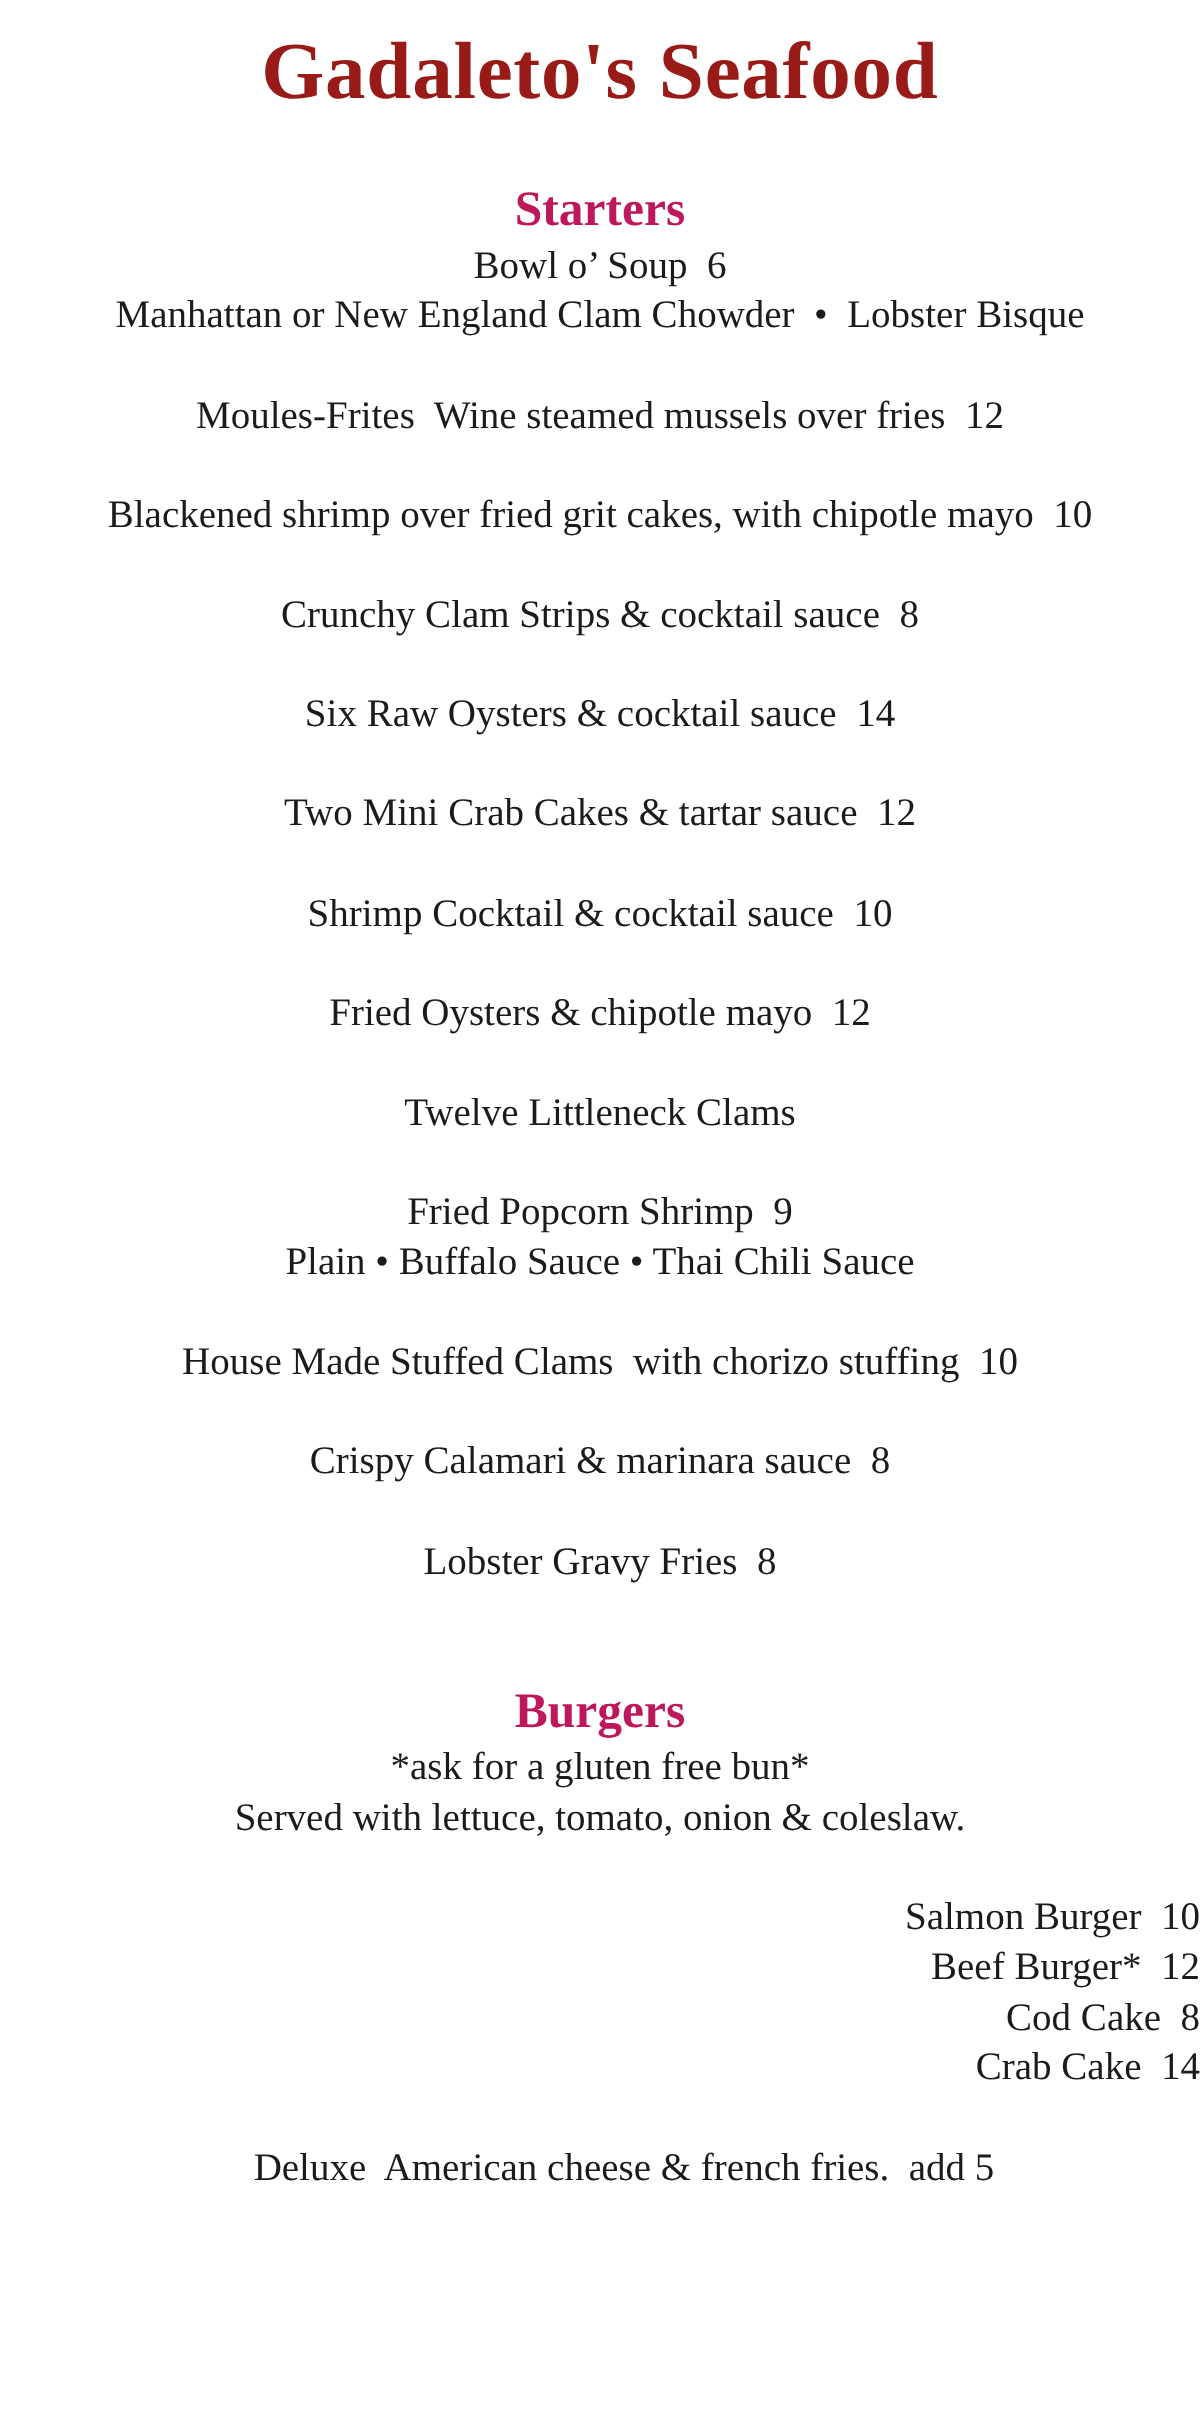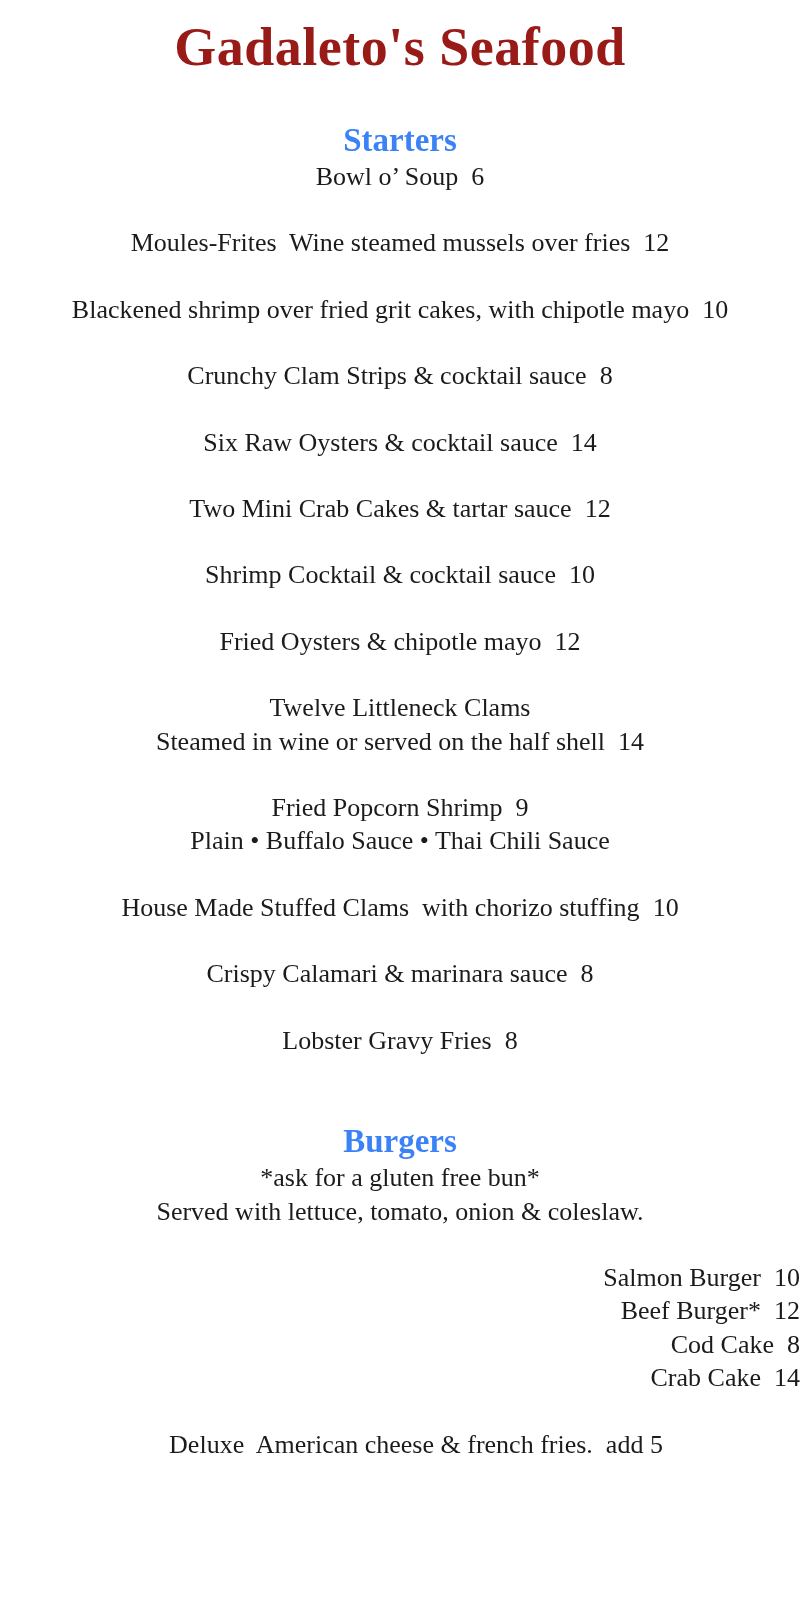--- a/index.html
+++ b/index.html
@@ -28,21 +28,21 @@
     letter-spacing: 0.5px;
   }
   .section { margin: 0; }
   .section-starters { margin-top: 40px; }
   .section-burgers { margin-top: 64px; }
   .heading {
     margin: 0;
     font-size: 33px;
     font-weight: bold;
     line-height: 40px;
-    color: #3b82f6;
+    color: #be185d;
     text-align: center;
   }
   .line {
     font-size: 26px;
     line-height: 33.4px;
     white-space: pre-wrap;
   }
   .items { margin: 0; }
   .items > .item + .item { margin-top: 33px; }
   .price { margin-left: 13px; }
@@ -55,20 +55,21 @@
 <div class="page">
 
   <h1 class="title">Gadaleto's Seafood</h1>
 
   <section class="section section-starters">
     <h2 class="heading">Starters</h2>
     <div class="items">
 
       <div class="item">
         <div class="line"><span>Bowl o’ Soup</span><span class="price">6</span></div>
+        <div class="line"><span>Manhattan or New England Clam Chowder  •  Lobster Bisque</span></div>
       </div>
 
       <div class="item">
         <div class="line"><span>Moules-Frites  Wine steamed mussels over fries</span><span class="price">12</span></div>
       </div>
 
       <div class="item">
         <div class="line"><span>Blackened shrimp over fried grit cakes, with chipotle mayo</span><span class="price">10</span></div>
       </div>
 
@@ -87,21 +88,20 @@
       <div class="item">
         <div class="line"><span>Shrimp Cocktail &amp; cocktail sauce</span><span class="price">10</span></div>
       </div>
 
       <div class="item">
         <div class="line"><span>Fried Oysters &amp; chipotle mayo</span><span class="price">12</span></div>
       </div>
 
       <div class="item">
         <div class="line"><span>Twelve Littleneck Clams</span></div>
-        <div class="line"><span>Steamed in wine or served on the half shell</span><span class="price">14</span></div>
       </div>
 
       <div class="item">
         <div class="line"><span>Fried Popcorn Shrimp</span><span class="price">9</span></div>
         <div class="line"><span>Plain • Buffalo Sauce • Thai Chili Sauce</span></div>
       </div>
 
       <div class="item">
         <div class="line"><span>House Made Stuffed Clams  with chorizo stuffing</span><span class="price">10</span></div>
       </div>

